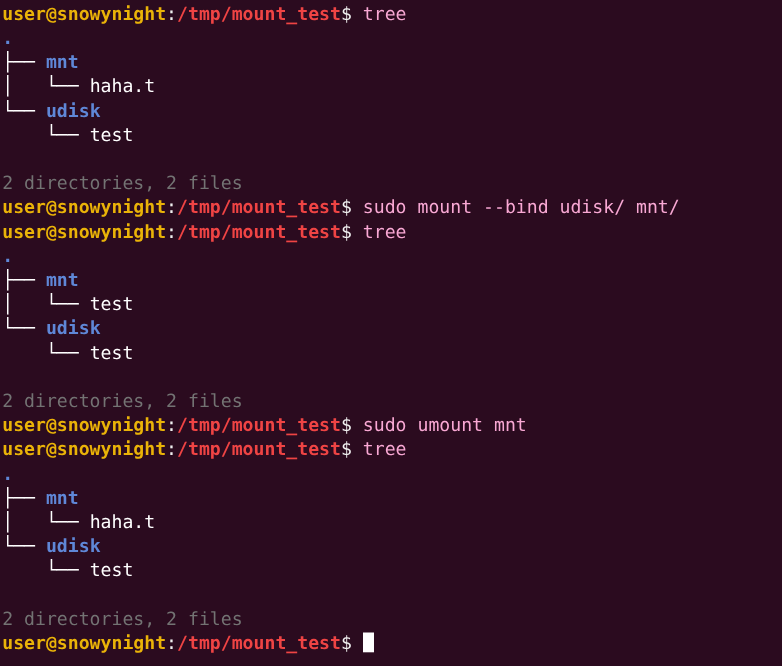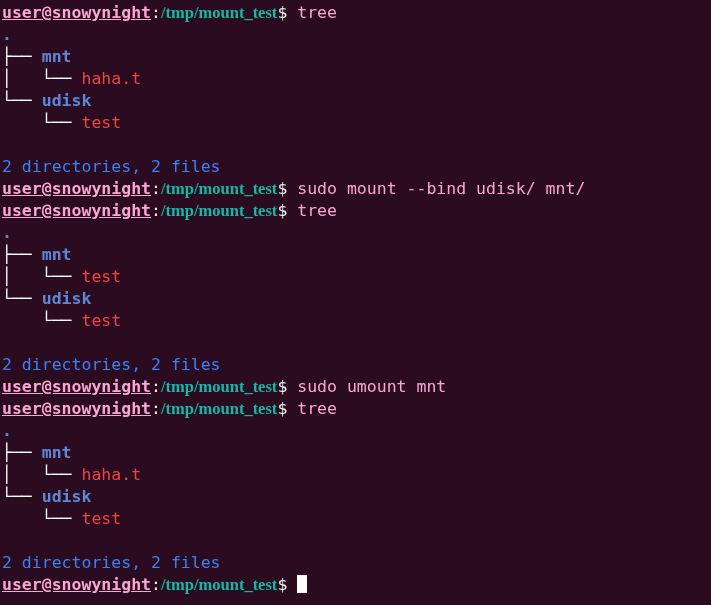--- a/index.html
+++ b/index.html
@@ -21,28 +21,28 @@
     font-family: "DejaVu Sans Mono", "Liberation Mono", monospace;
     font-size: 16.5px;
     line-height: 22px;
     letter-spacing: 0px;
     white-space: pre;
   }
   .line {
     height: 22px;
     white-space: pre;
   }
-  .user   { color: #f9a8d4; font-weight: bold; text-decoration: underline; }
+  .user   { color: #eab308; font-weight: bold; }
   .punct  { color: #f0f0f0; }
-  .path   { color: #14b8a6; font-weight: bold; font-family: Liberation Serif, serif; }
+  .path   { color: #ef4444; font-weight: bold; }
   .dollar { color: #f0f0f0; }
   .cmd    { color: #f9a8d4; }
-  .out    { color: #3b82f6; margin-top: 34px; }
+  .out    { color: #737373; margin-top: 34px; }
   .dir    { color: #5f87d7; font-weight: bold; }
-  .file   { color: #ef4444; }
+  .file   { color: #ffffff; }
   .branch { color: #ffffff; }
   .cursor {
     display: inline-block;
     width: 10px;
     height: 18px;
     background: #ffffff;
     vertical-align: -3px;
   }
   .blank { height: 22px; }
 </style>

